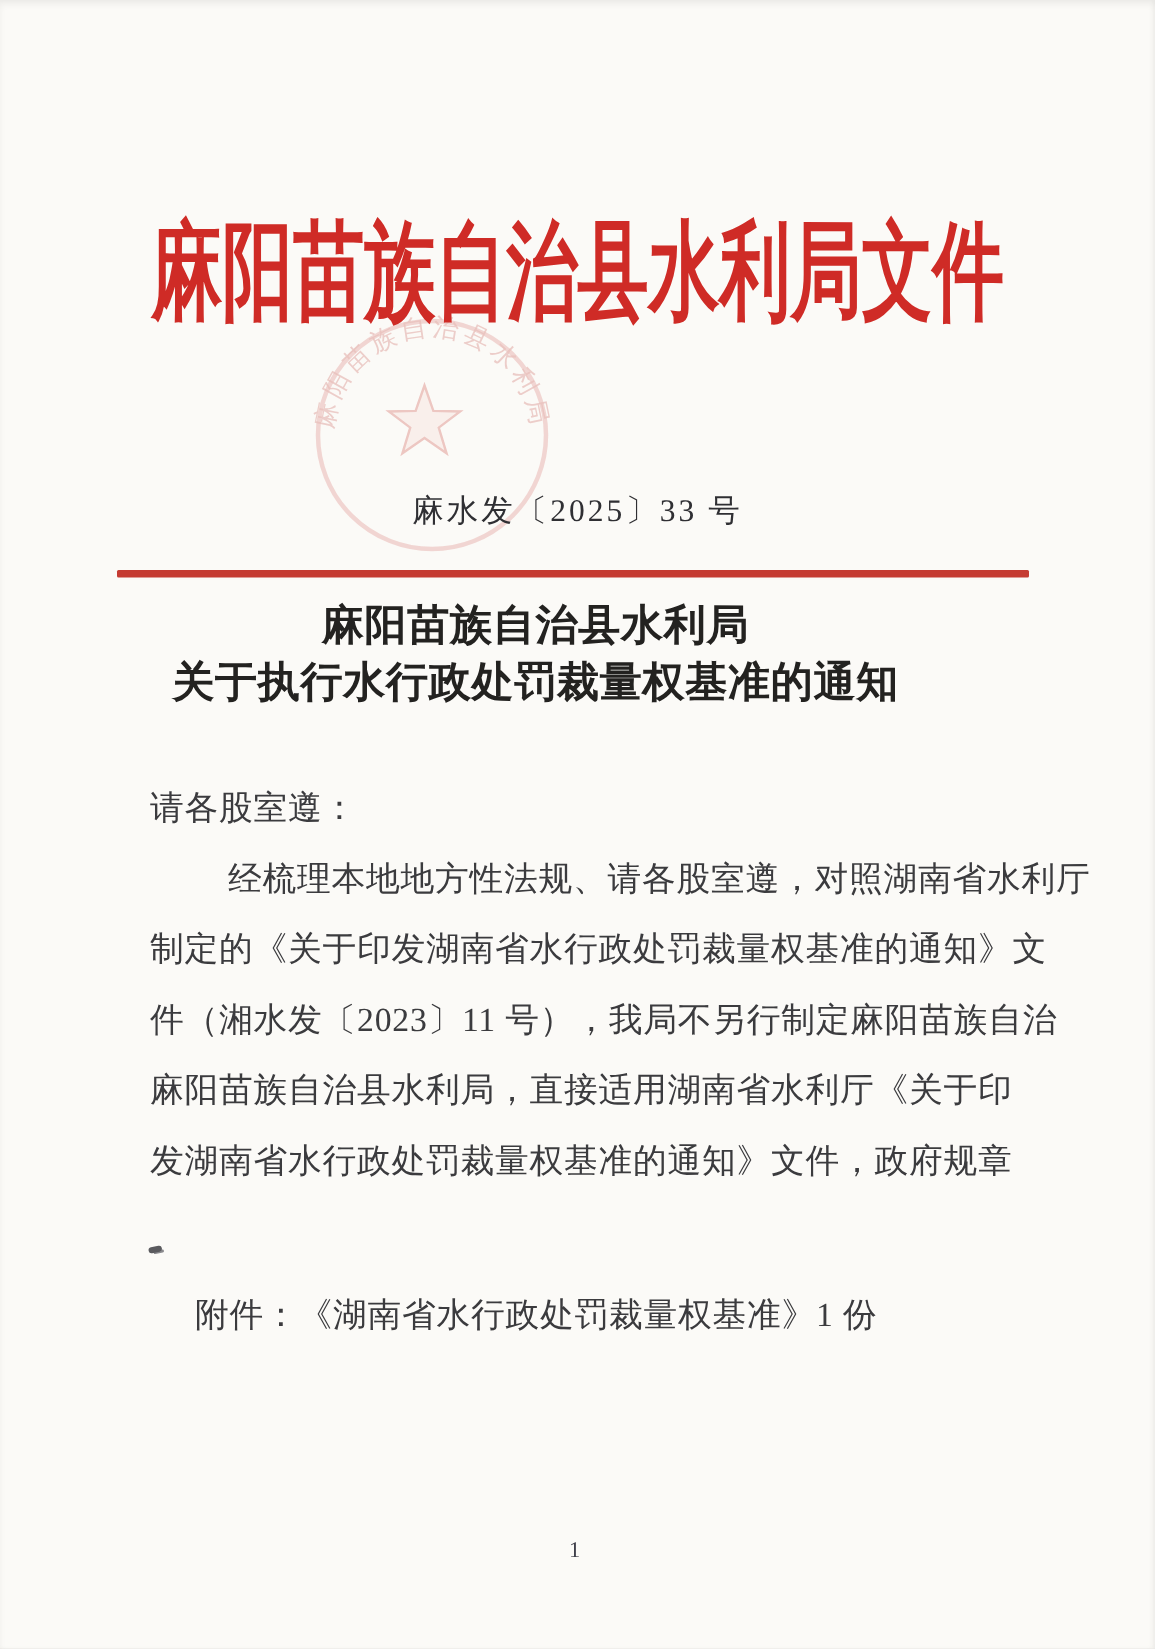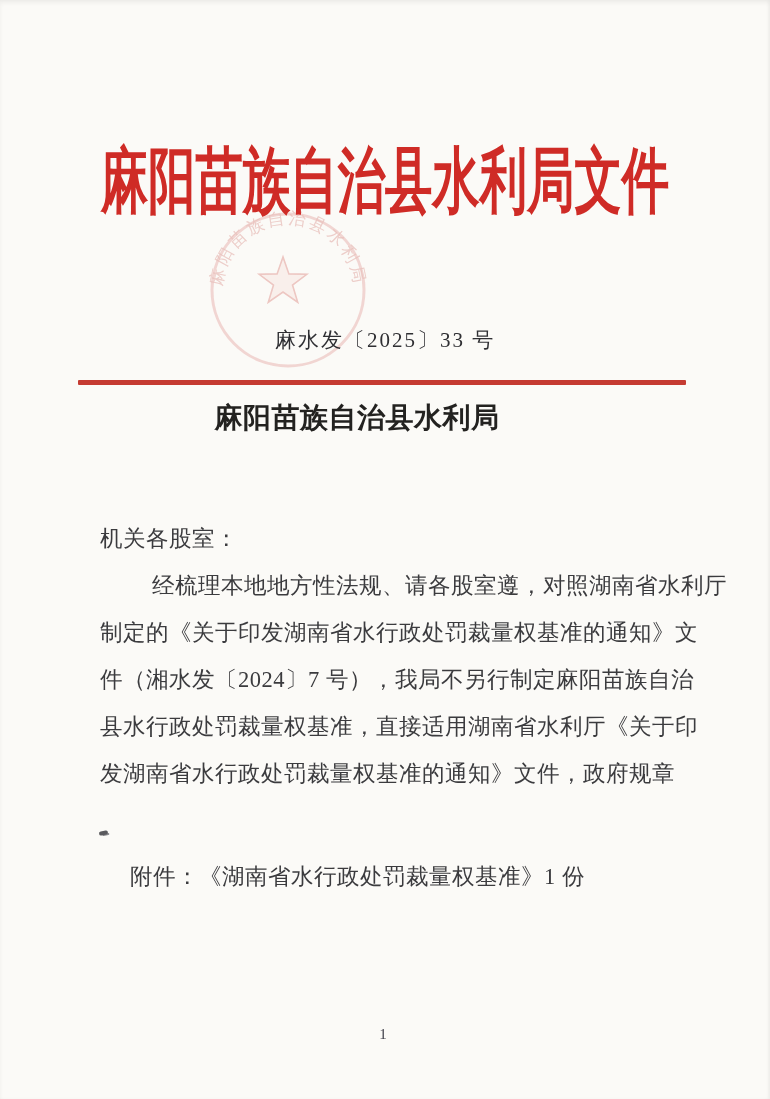--- a/index.html
+++ b/index.html
@@ -141,28 +141,29 @@
   </svg>
 
   <div class="red-banner">麻阳苗族自治县水利局文件</div>
 
   <div class="doc-number">麻水发〔2025〕33 号</div>
 
   <div class="divider"></div>
 
   <div class="doc-title">
     <div>麻阳苗族自治县水利局</div>
+    <div>关于执行水行政处罚裁量权基准的通知</div>
   </div>
 
   <div class="body-text">
-    <div>机关各股室：</div>
+    <div>请各股室遵：</div>
     <div class="indent">经梳理本地地方性法规、请各股室遵，对照湖南省水利厅</div>
     <div>制定的《关于印发湖南省水行政处罚裁量权基准的通知》文</div>
-    <div>件（湘水发〔2024〕7 号），我局不另行制定麻阳苗族自治</div>
-    <div>县水行政处罚裁量权基准，直接适用湖南省水利厅《关于印</div>
+    <div>件（湘水发〔2023〕11 号），我局不另行制定麻阳苗族自治</div>
+    <div>麻阳苗族自治县水利局，直接适用湖南省水利厅《关于印</div>
     <div>发湖南省水行政处罚裁量权基准的通知》文件，政府规章</div>
   </div>
 
   <div class="ink-speck"></div>
 
   <div class="attachment">附件：《湖南省水行政处罚裁量权基准》1 份</div>
 
   <div class="page-number">1</div>
 
 </div>

